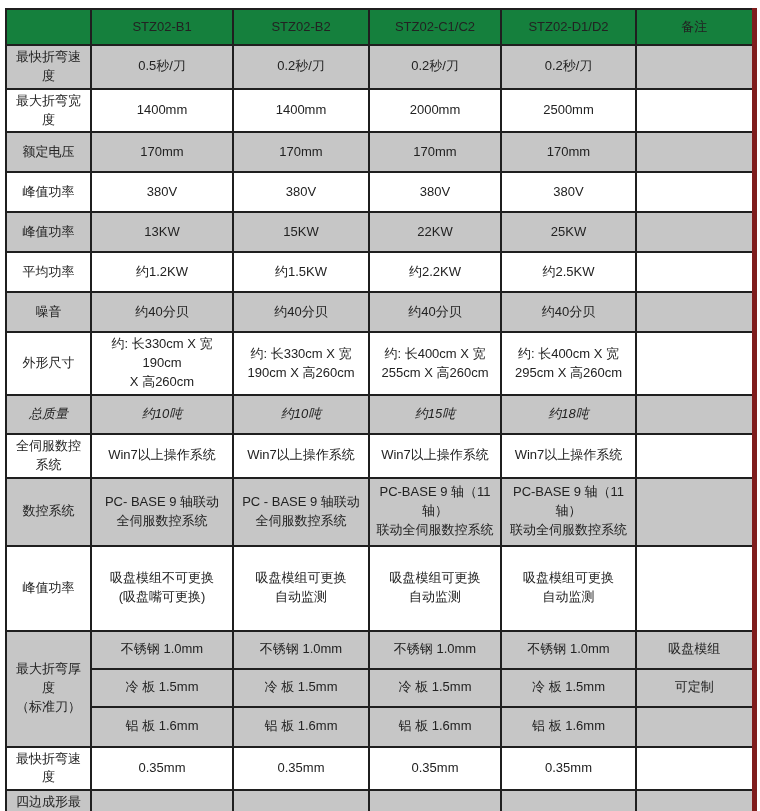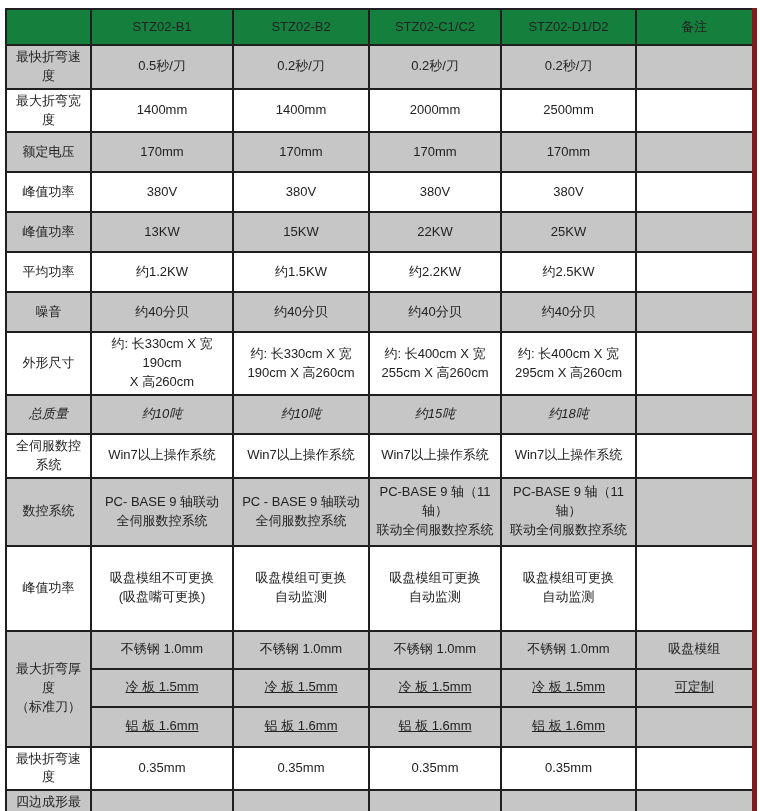--- a/index.html
+++ b/index.html
@@ -45,21 +45,21 @@
   tr.white td { background: #ffffff; }
   td.label { }
   tr.h38 td { height: 34px; }
   tr.h37 td { height: 33px; font-style: italic; }
   tr.h55 td { height: 51px; }
   tr.h66 td { height: 62px; }
   tr.h83 td { height: 79px; }
   tr.h36 td { height: 32px; }
   tr.h73 td { height: 69px; }
   
-  tr.subrow-mid td { border-top: 1px solid #4a4a4a; text-decoration: underline; }
+  tr.subrow-mid td { border-top: 1px solid #4a4a4a; }
 </style>
 </head>
 <body>
 
 <div class="spec-table-wrap">
 <table class="spec">
   <colgroup>
     <col style="width:85px">
         <col style="width:142px">
         <col style="width:136px">

